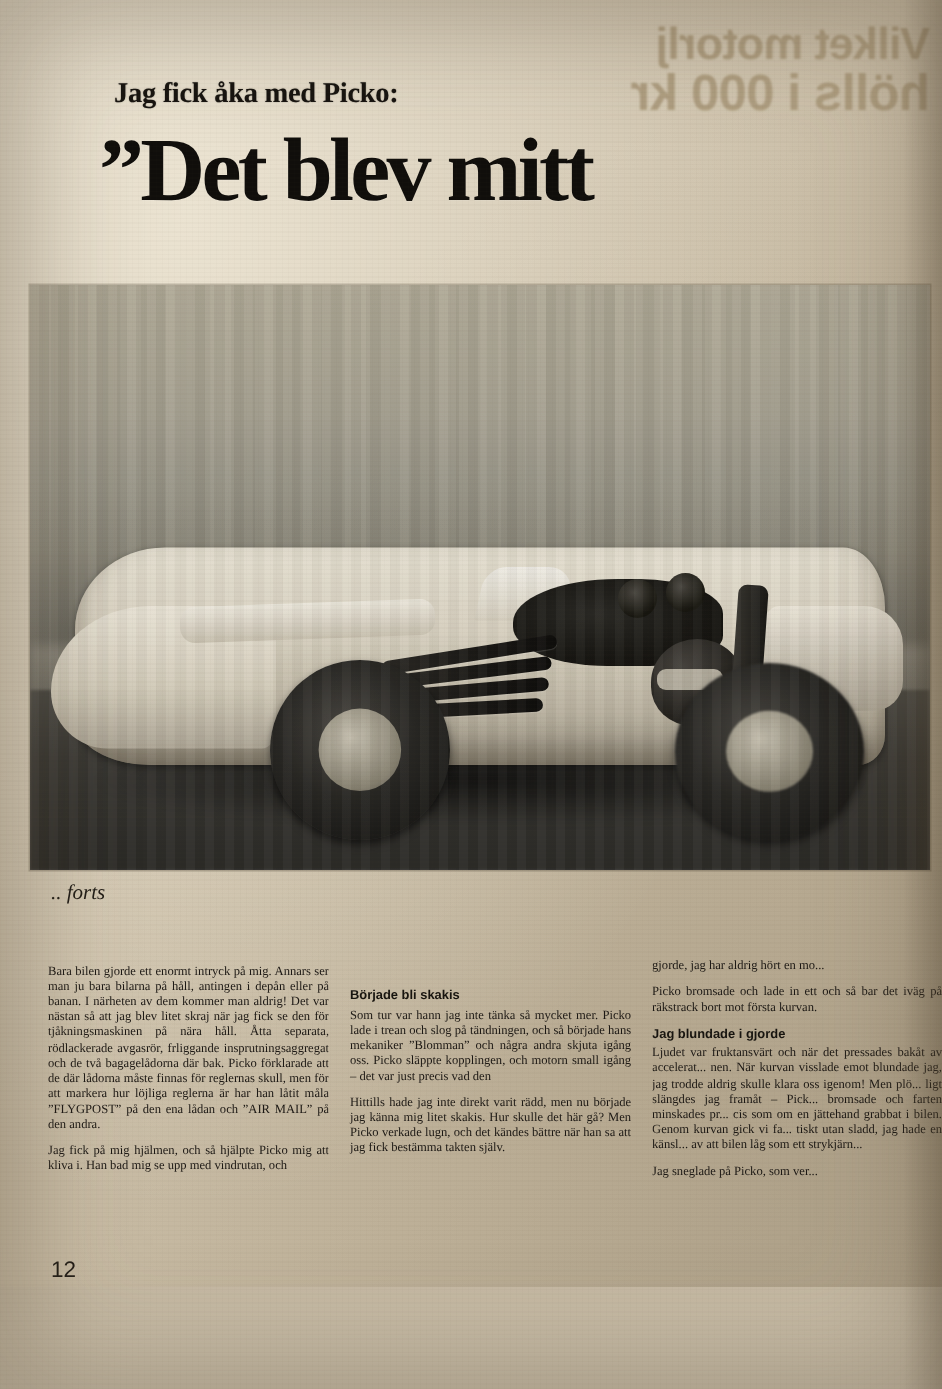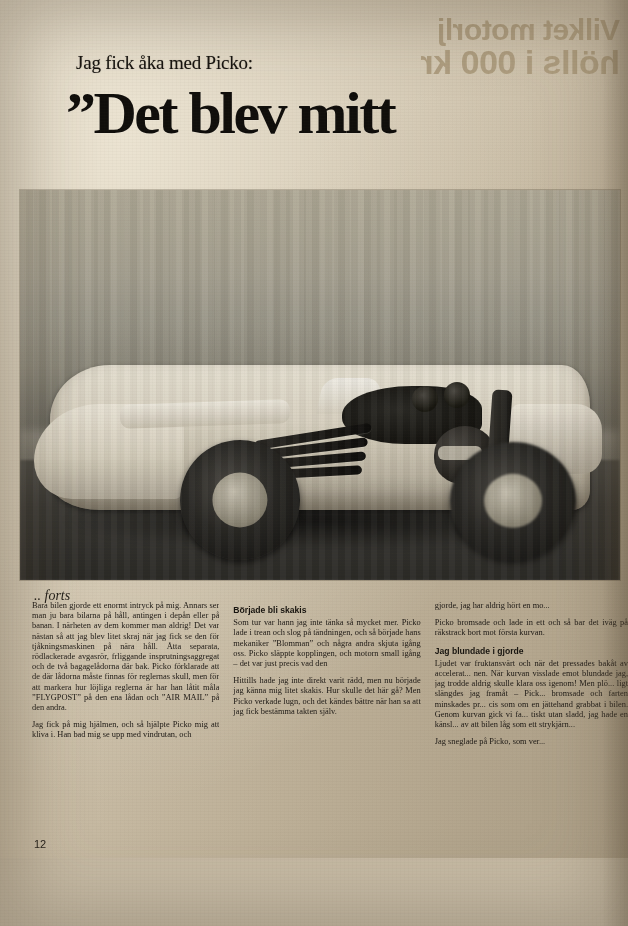--- a/index.html
+++ b/index.html
@@ -59,21 +59,21 @@
     pointer-events: none;
   }
   .bleed .l2 { font-size: 34px; }
 
   
   .kicker {
     position: absolute;
     left: 76px;
     top: 52px;
     font-family: "Liberation Serif", serif;
-    font-weight: normal;
+    font-weight: bold;
     font-size: 19px;
     color: #16130f;
     letter-spacing: -0.2px;
     text-shadow: 0 0 1px rgba(0,0,0,.35);
     text-align: center;
   }
   .headline {
     position: absolute;
     left: 66px;
     top: 76px;
@@ -303,20 +303,21 @@
     color: #211d17;
   }
   .cols {
     position: absolute;
     left: 32px;
     top: 601px;
     width: 596px;
     height: 230px;
     display: flex;
     gap: 14px;
+    align-items: center;
   }
   .col {
     width: 190px;
     font-family: "Liberation Serif", serif;
     font-size: 8.4px;
     line-height: 10.2px;
     color: #1c1814;
     text-align: justify;
     hyphens: auto;
     overflow: hidden;
@@ -328,21 +329,21 @@
     font-family: "Liberation Sans", sans-serif;
     font-size: 8.6px;
     font-weight: bold;
     color: #17140f;
   }
   .folio {
     position: absolute;
     left: 34px;
     top: 838px;
     font-family: "Liberation Sans", sans-serif;
-    font-size: 11px;
+    font-size: 15px;
     color: #201c16;
   }
   .bottom-band {
     position: absolute;
     left: 0; right: 0;
     top: 858px;
     height: 68px;
     background: linear-gradient(180deg, #c6baa4, #cfc4af);
   }
   .gutter-shadow {

